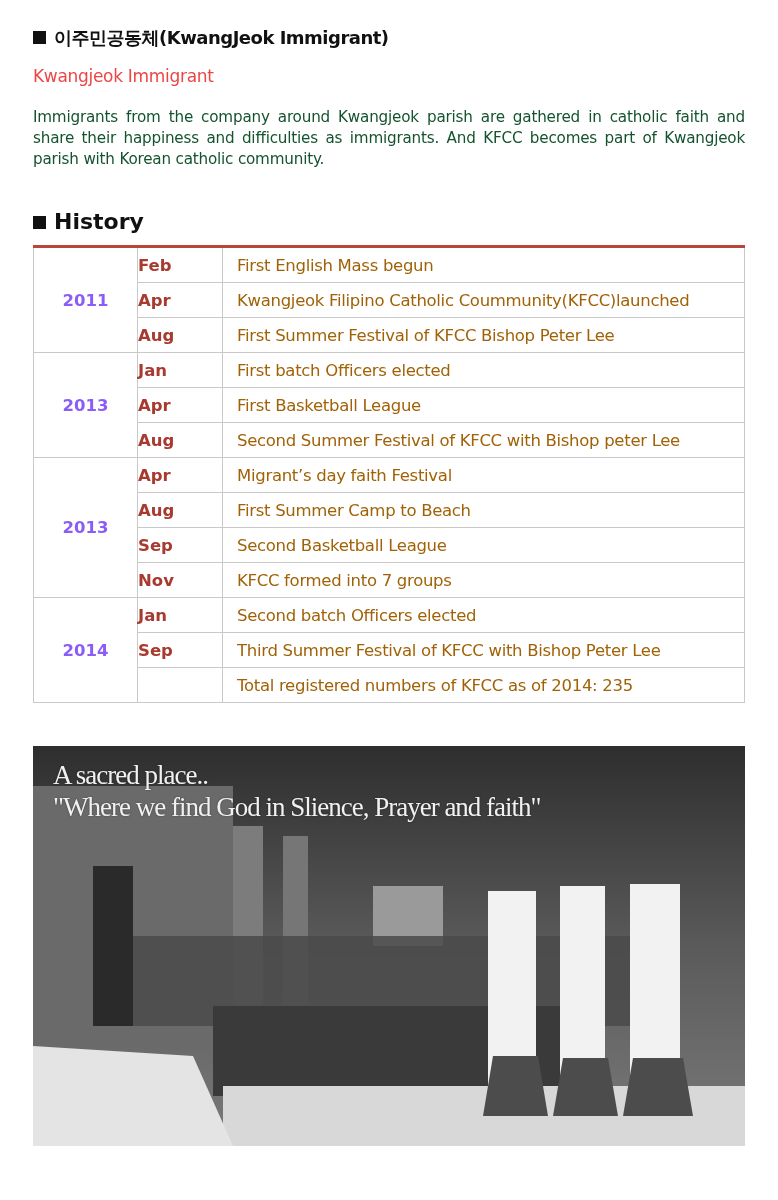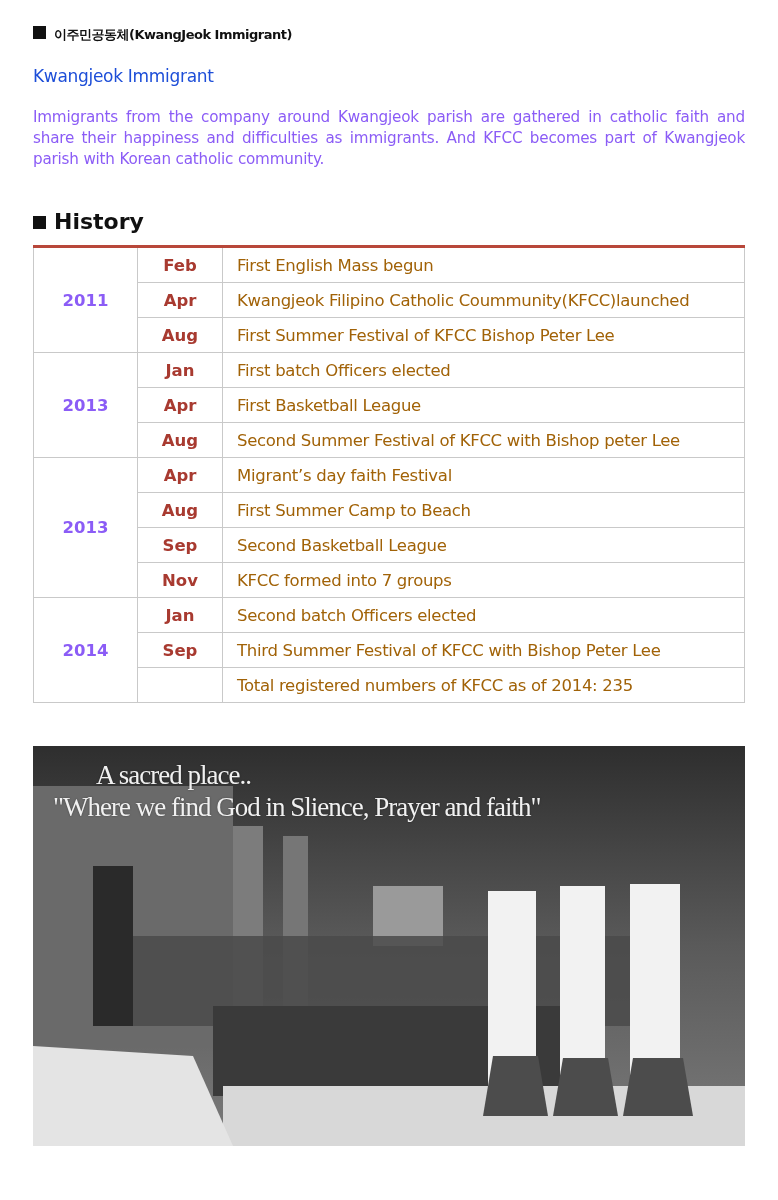--- a/index.html
+++ b/index.html
@@ -1,25 +1,25 @@
 <!DOCTYPE html>
 <html><head>
 <meta charset="utf-8">
 <style>
   html, body { margin: 0; padding: 0; background: #ffffff; }
   body { width: 778px; height: 1200px; position: relative; overflow: hidden; font-family: "DejaVu Sans", "Liberation Sans", sans-serif; color: #222; }
-  .h1 { position: absolute; left: 33px; top: 26px; font-size: 13px; font-weight: bold; color: #111; letter-spacing: -0.5px; }
+  .h1 { position: absolute; left: 33px; top: 26px; font-size: 18px; font-weight: bold; color: #111; letter-spacing: -0.5px; }
   .sq { display: inline-block; width: 13px; height: 13px; background: #111; margin-right: 8px; vertical-align: 0px; }
-  .sub { position: absolute; left: 33px; top: 66px; font-size: 17px; color: #1d4ed8; letter-spacing: -0.3px; }
-  .para { position: absolute; left: 33px; top: 107px; width: 712px; font-size: 15.2px; line-height: 21px; text-align: justify; color: #8b5cf6; letter-spacing: -0.2px; }
+  .sub { position: absolute; left: 33px; top: 66px; font-size: 17px; color: #ef4444; letter-spacing: -0.3px; }
+  .para { position: absolute; left: 33px; top: 107px; width: 712px; font-size: 15.2px; line-height: 21px; text-align: justify; color: #14532d; letter-spacing: -0.2px; }
   .h2 { position: absolute; left: 33px; top: 209px; font-size: 22px; font-weight: bold; color: #111; }
   table.hist { position: absolute; left: 33px; top: 245px; width: 712px; border-collapse: collapse; border-top: 3px solid #b8473a; }
   table.hist td { border: 1px solid #c9c9c9; height: 34px; padding: 0; font-size: 16.5px; }
   td.yr { width: 103px; text-align: center; color: #8b5cf6; font-weight: bold; font-size: 18px; }
-  td.mo { width: 84px; text-align: center; color: #a83a30; font-weight: bold; }
+  td.mo { width: 84px; text-align: left; color: #a83a30; font-weight: bold; }
   td.ev { padding-left: 14px !important; color: #a16207; letter-spacing: -0.3px; }
   .photo { position: absolute; left: 33px; top: 746px; width: 712px; height: 400px; overflow: hidden; background: #3a3a3a; }
   .photo svg { position: absolute; left: 0; top: 0; }
   .cap { position: absolute; left: 20px; color: #f1f1f1; font-family: "Liberation Serif", "DejaVu Serif", serif; font-size: 27px; letter-spacing: -1px; text-shadow: 0 0 2px rgba(0,0,0,0.4); }
 </style>
 </head>
 <body>
 
 <div class="h1"><span class="sq"></span><span>이주민공동체(KwangJeok Immigrant)</span></div>
 <div class="sub">Kwangjeok Immigrant</div>
@@ -107,15 +107,15 @@
     <rect x="180" y="260" width="360" height="90" fill="#3a3a3a"></rect>
     <rect x="190" y="340" width="522" height="60" fill="#d8d8d8"></rect>
     <polygon points="0,300 160,310 200,400 0,400" fill="#e4e4e4"></polygon>
     <rect x="455" y="145" width="48" height="195" fill="#f2f2f2"></rect>
     <rect x="527" y="140" width="45" height="200" fill="#f2f2f2"></rect>
     <rect x="597" y="138" width="50" height="202" fill="#f2f2f2"></rect>
     <polygon points="460,310 505,310 515,370 450,370" fill="#4c4c4c"></polygon>
     <polygon points="530,312 575,312 585,370 520,370" fill="#4c4c4c"></polygon>
     <polygon points="600,312 650,312 660,370 590,370" fill="#4c4c4c"></polygon>
   </svg>
-  <div class="cap" style="top:14px;margin-left:43px;">A sacred place..</div>
+  <div class="cap" style="top:14px;">A sacred place..</div>
   <div class="cap" style="top:46px;">"Where we find God in Slience, Prayer and faith"</div>
 </div>
 
 </body></html>

